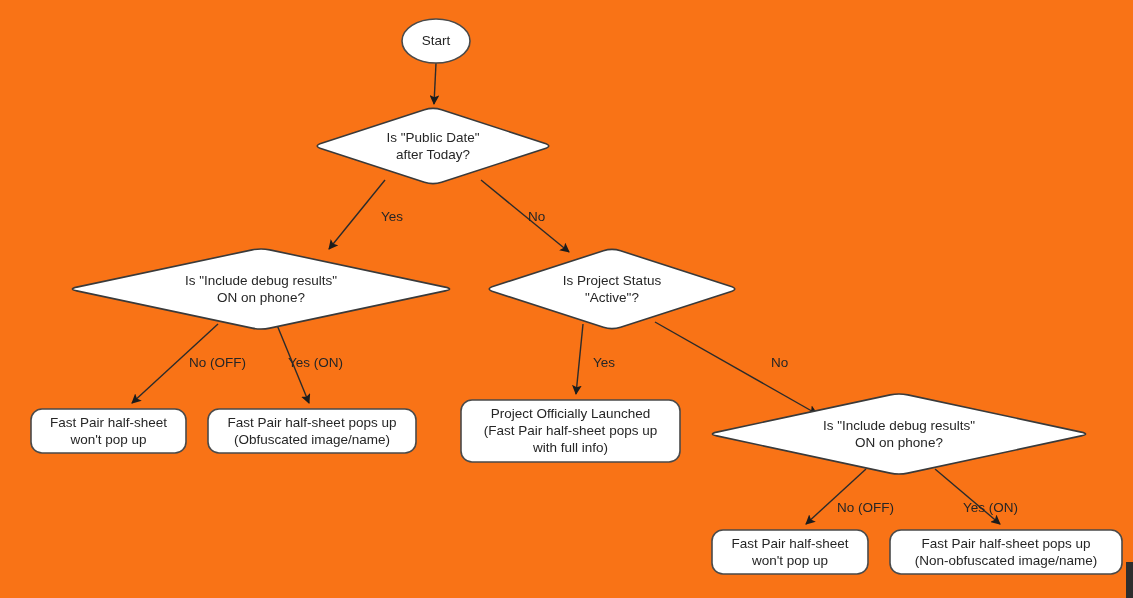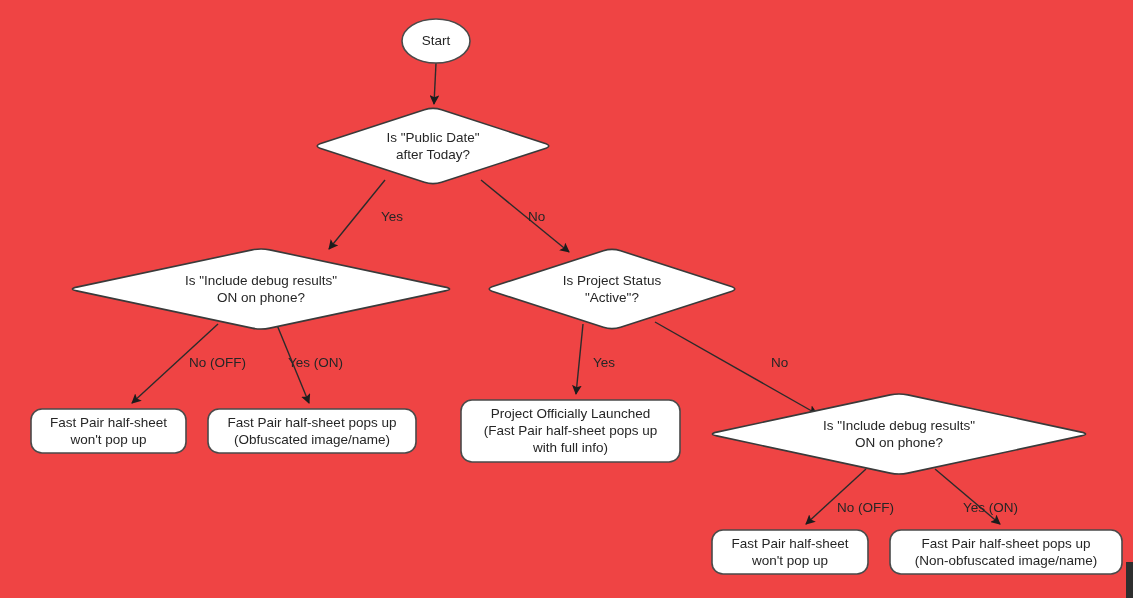--- a/index.html
+++ b/index.html
@@ -10,21 +10,21 @@
   body {
     width: 1133px;
     height: 598px;
     overflow: hidden;
     font-family: "Liberation Sans", sans-serif;
   }
   #flowchart-root {
     position: relative;
     width: 1133px;
     height: 598px;
-    background: #ef4444;
+    background: #f97316;
   }
   svg#flow-svg {
     display: block;
     width: 1133px;
     height: 598px;
   }
   .node-shape {
     fill: #ffffff;
     stroke: #3a3a3a;
     stroke-width: 1.6;

